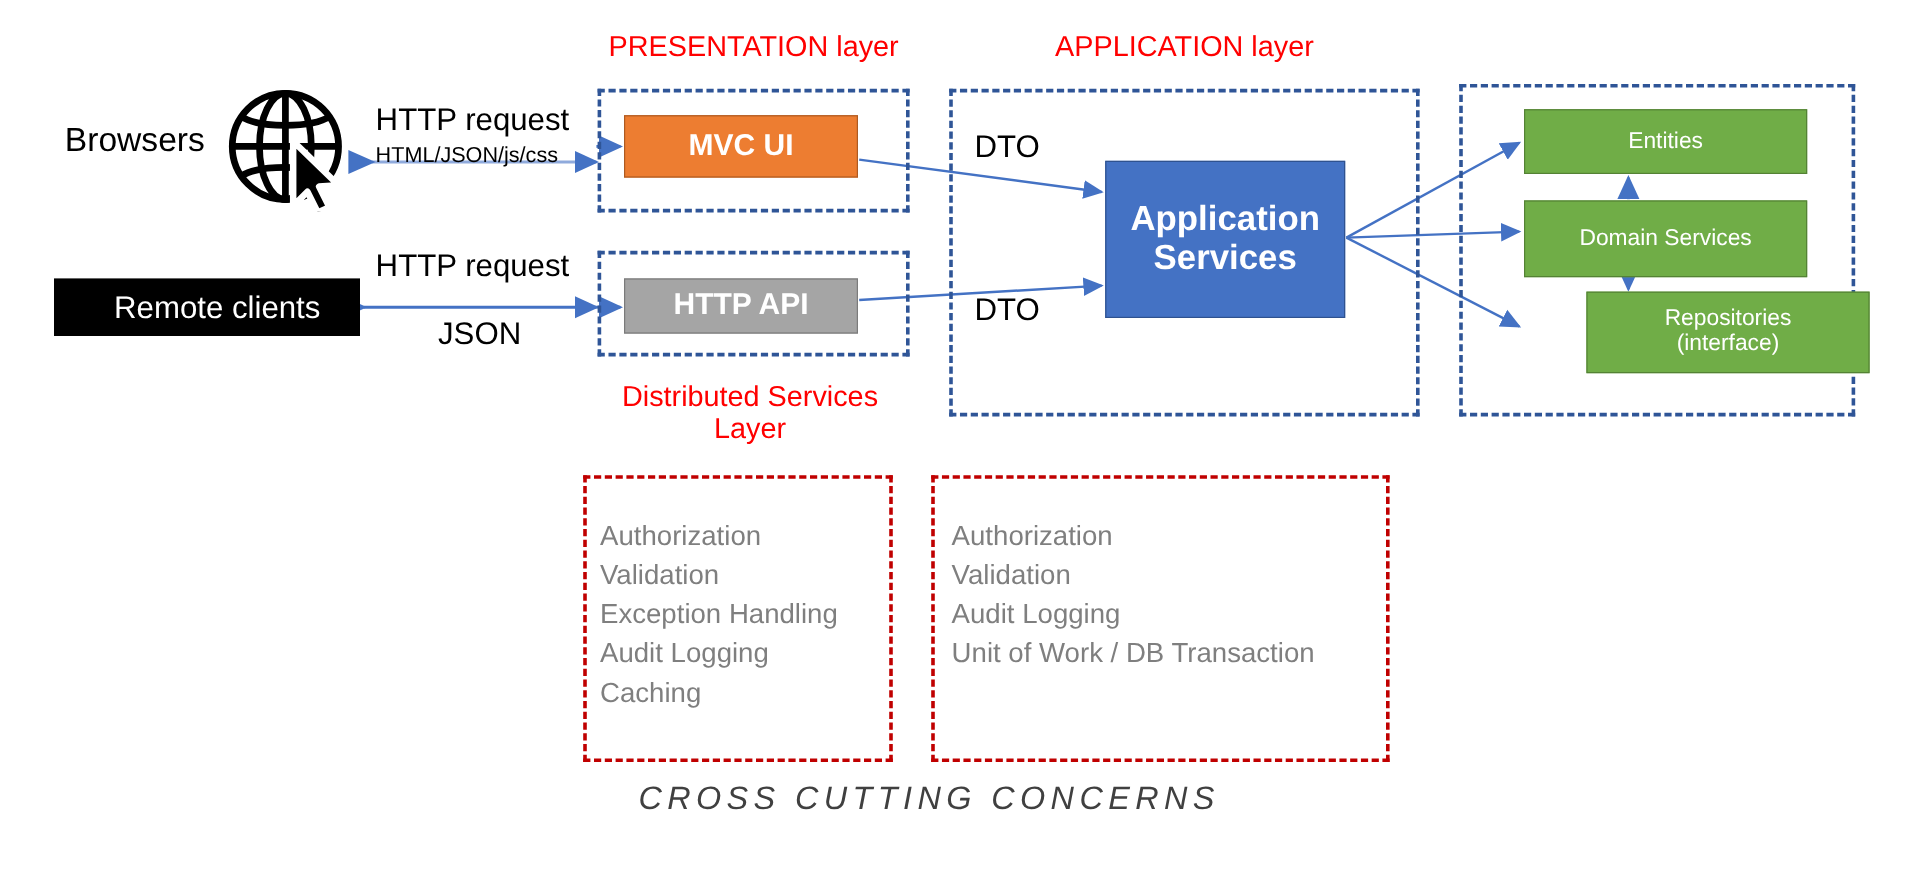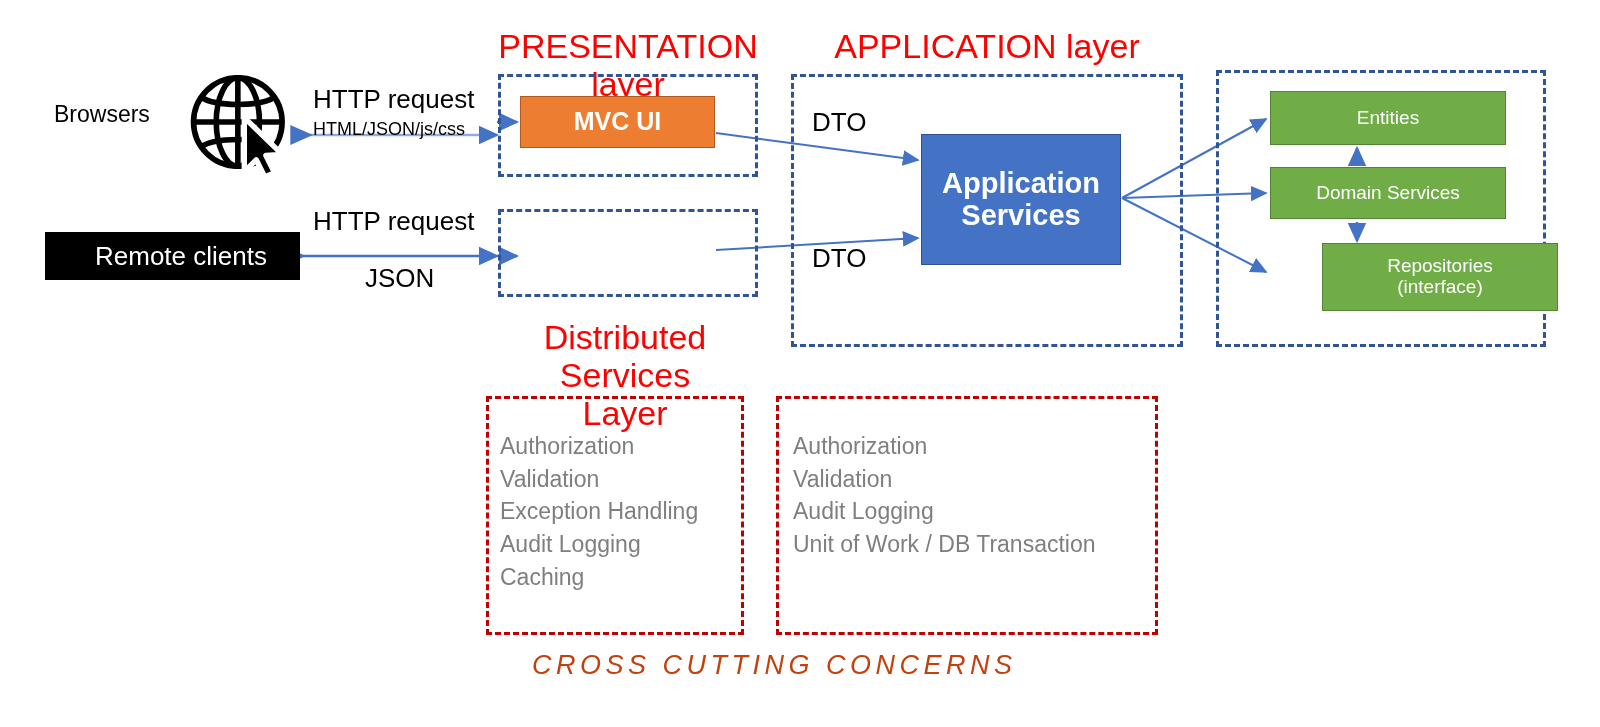--- a/index.html
+++ b/index.html
@@ -10,21 +10,21 @@
     overflow:hidden;
   }
   #canvas{position:relative;width:1600px;height:727px;}
   #wires{position:absolute;left:0;top:0;width:1600px;height:727px;pointer-events:none;}
 
   .abs{position:absolute;}
 
   
   .layer-caption{
     color:#FF0000;
-    font-size:34px;
+    font-size:24px;
     text-align:center;
     line-height:1.12;
     white-space:pre-line;
   }
 
   
   .layer-box{
     border:3px dashed #2F5597;
     box-sizing:border-box;
   }
@@ -59,31 +59,31 @@
     font-size:19px;font-weight:normal;
   }
   .node-black{
     background:#000000;border:none;
     font-size:26px;font-weight:normal;padding-left:17px;
   }
 
   
   .lbl{color:#000000;font-size:26px;white-space:nowrap;}
   .lbl-sm{color:#000000;font-size:18px;white-space:nowrap;}
-  .lbl-browsers{color:#000000;font-size:23px;white-space:nowrap;}
+  .lbl-browsers{color:#000000;font-size:28px;white-space:nowrap;}
 
   
   .cc-list{
     color:#7F7F7F;
     font-size:23px;
     line-height:1.42;
     white-space:pre-line;
   }
   .cc-footer{
-    color:#c2410c;
+    color:#404040;
     font-size:27px;
     font-style:italic;
     letter-spacing:4.5px;
     white-space:nowrap;
   }
   .globe{position:absolute;}
 </style>
 </head>
 <body>
 
@@ -151,36 +151,37 @@
 
   <div class="abs layer-caption" style="left:490px;top:318px;width:270px;">Distributed Services
 Layer</div>
 
   <div class="abs layer-box" style="left:498px;top:74px;width:260px;height:103px;"></div>
 
   <div class="abs node node-mvc" style="left:520px;top:96px;width:195px;height:52px;">MVC UI</div>
 
   <div class="abs layer-box" style="left:498px;top:209px;width:260px;height:88px;"></div>
 
+  <div class="abs node node-api" style="left:520px;top:232px;width:195px;height:46px;">HTTP API</div>
 
   <div class="abs layer-box" style="left:791px;top:74px;width:392px;height:273px;"></div>
 
   <div class="abs node node-appsvc" style="left:921px;top:134px;width:200px;height:131px;">
     <span style="white-space:pre-line;">Application
 Services</span>
   </div>
 
   <div class="abs lbl" style="left:812px;top:107px;">DTO</div>
   <div class="abs lbl" style="left:812px;top:243px;">DTO</div>
 
   <div class="abs layer-box" style="left:1216px;top:70px;width:330px;height:277px;"></div>
 
   <div class="abs node node-green" style="left:1270px;top:91px;width:236px;height:54px;">Entities</div>
 
-  <div class="abs node node-green" style="left:1270px;top:167px;width:236px;height:52px;">Domain Services</div>
+  <div class="abs node node-green" style="left:1270px;top:167px;width:236px;height:64px;">Domain Services</div>
 
   <div class="abs node node-green" style="left:1322px;top:243px;width:236px;height:68px;">
     <span style="white-space:pre-line;">Repositories
 (interface)</span>
   </div>
 
   <div class="abs lbl-browsers" style="left:54px;top:101px;">Browsers</div>
 
   <svg class="globe" style="left:186px;top:68px;" width="108" height="108" viewBox="0 0 100 100">
     <g fill="none" stroke="#000000" stroke-width="5.2">

